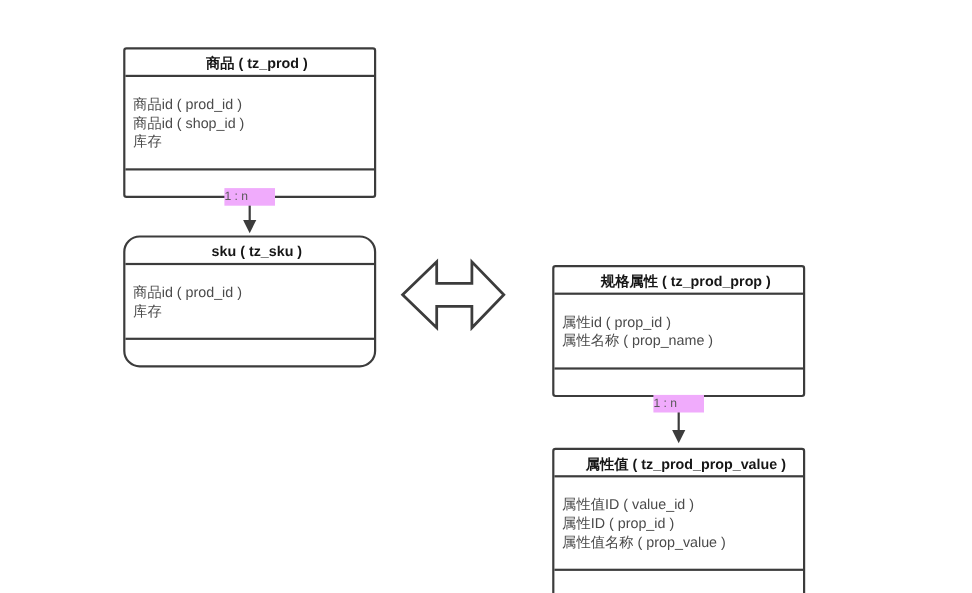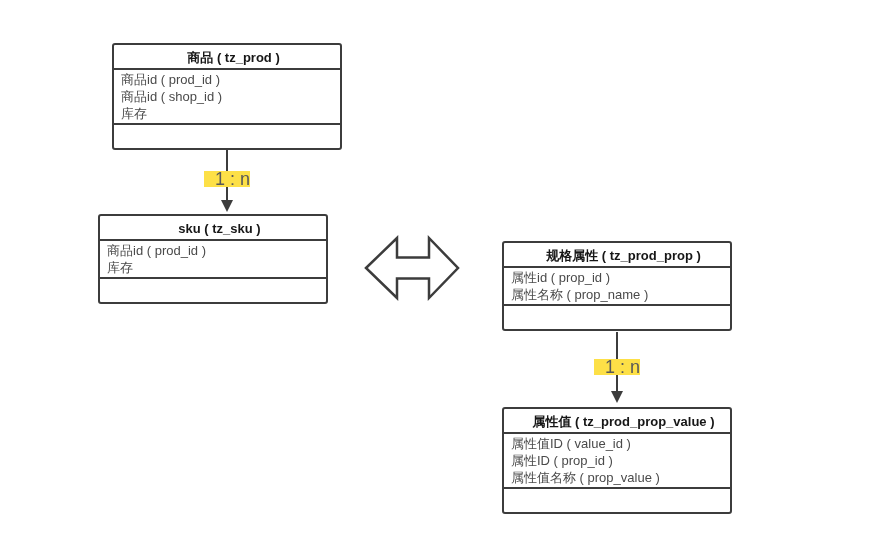--- a/index.html
+++ b/index.html
@@ -35,42 +35,42 @@
     padding: 3px 2px 1px 15px;
     line-height: 19px;
     text-align: center;
     font-size: 13px;
     font-weight: bold;
     color: #161616;
     border-bottom: 2px solid #3c3c3c;
     white-space: nowrap;
   }
   .entity-body {
-    padding: 1px 7px;
+    padding: 16px 7px;
     border-bottom: 2px solid #3c3c3c;
     font-size: 13px;
     color: #4a4a4a;
   }
   .entity-body .field {
     height: 17px;
     line-height: 17px;
     white-space: nowrap;
     overflow: hidden;
   }
   .entity-footer {
     height: 23px;
   }
   .conn-label {
     position: absolute;
     width: 46px;
     height: 16px;
     line-height: 16px;
-    background: #fde047;
-    text-align: right;
-    font-size: 18px;
+    background: #f0abfc;
+    text-align: left;
+    font-size: 11px;
     color: #595959;
     white-space: nowrap;
   }
 </style>
 </head>
 <body>
 
 <div class="canvas">
 
   <svg class="connector-layer" width="884" height="539" viewBox="0 0 884 539">
@@ -91,21 +91,21 @@
   <div class="entity" style="left:112px; top:43px;">
     <div class="entity-header">商品 ( tz_prod )</div>
     <div class="entity-body">
       <div class="field">商品id ( prod_id )</div>
       <div class="field">商品id ( shop_id )</div>
       <div class="field">库存</div>
     </div>
     <div class="entity-footer"></div>
   </div>
 
-  <div class="entity" style="left:98px; top:214px;">
+  <div class="entity" style="left:112px; top:214px;border-radius:15px;">
     <div class="entity-header">sku ( tz_sku )</div>
     <div class="entity-body">
       <div class="field">商品id ( prod_id )</div>
       <div class="field">库存</div>
     </div>
     <div class="entity-footer"></div>
   </div>
 
   <div class="entity" style="left:502px; top:407px;">
     <div class="entity-header">属性值 ( tz_prod_prop_value )</div>

